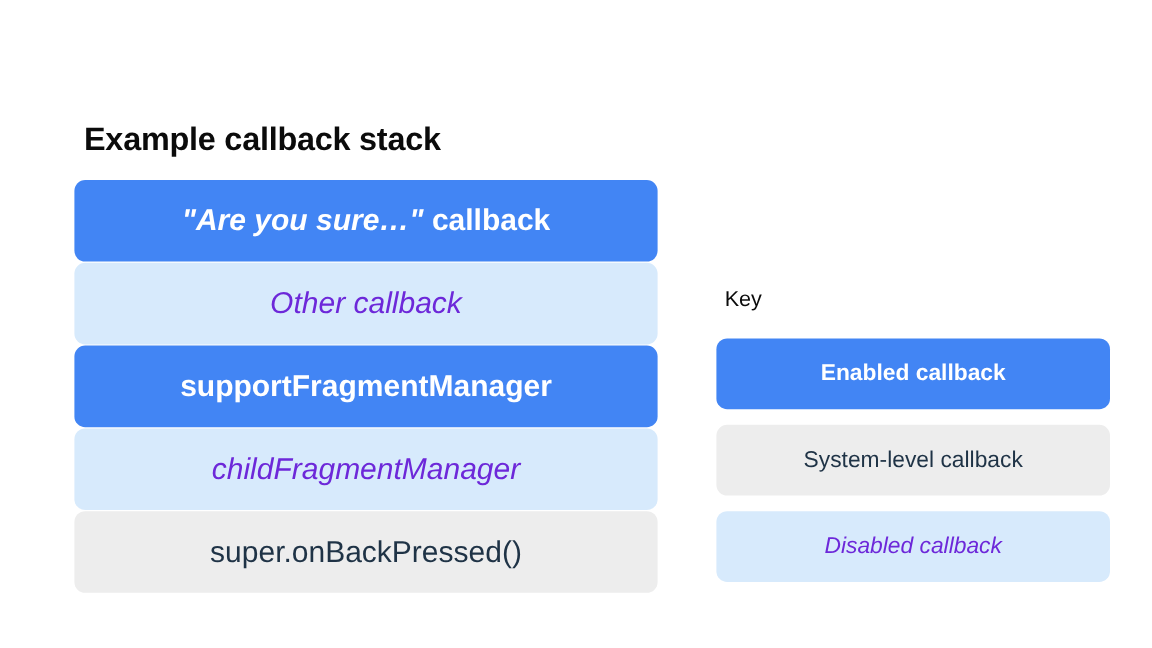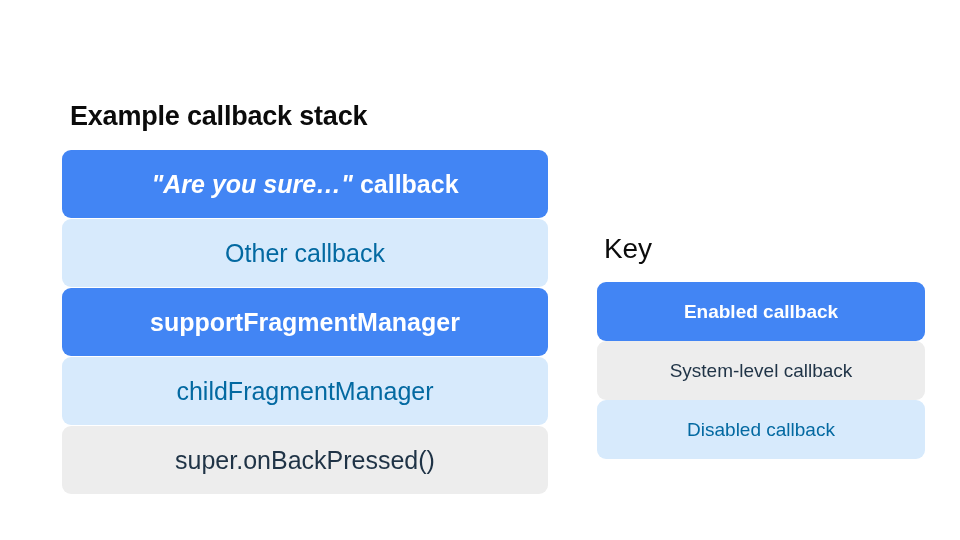--- a/index.html
+++ b/index.html
@@ -70,32 +70,33 @@
 
   
   .key-panel {
     position: absolute;
     left: 597px;
     top: 236px;
     width: 328px;
   }
 
   .key-title {
-    font-size: 28px;
+    font-size: 18px;
     font-weight: 400;
     color: #0b0b0b;
     line-height: 26px;
     margin: 0 0 20px 7px;
     letter-spacing: -0.1px;
     white-space: nowrap;
   }
 
   .key-list {
     display: flex;
     flex-direction: column;
+    gap: 13px;
   }
 
   .key-row {
     width: 328px;
     height: 59px;
     border-radius: 9px;
     display: flex;
     align-items: center;
     justify-content: center;
     box-sizing: border-box;
@@ -115,22 +116,23 @@
   }
   .v-enabled .row-label {
     color: #ffffff;
     font-weight: 700;
   }
 
   .v-disabled {
     background: #d7eafc;
   }
   .v-disabled .row-label {
-    color: #0369a1;
+    color: #6d28d9;
     font-weight: 400;
+    font-style: italic;
   }
 
   .v-system {
     background: #ededed;
   }
   .v-system .row-label {
     color: #1f3346;
     font-weight: 400;
   }
 

